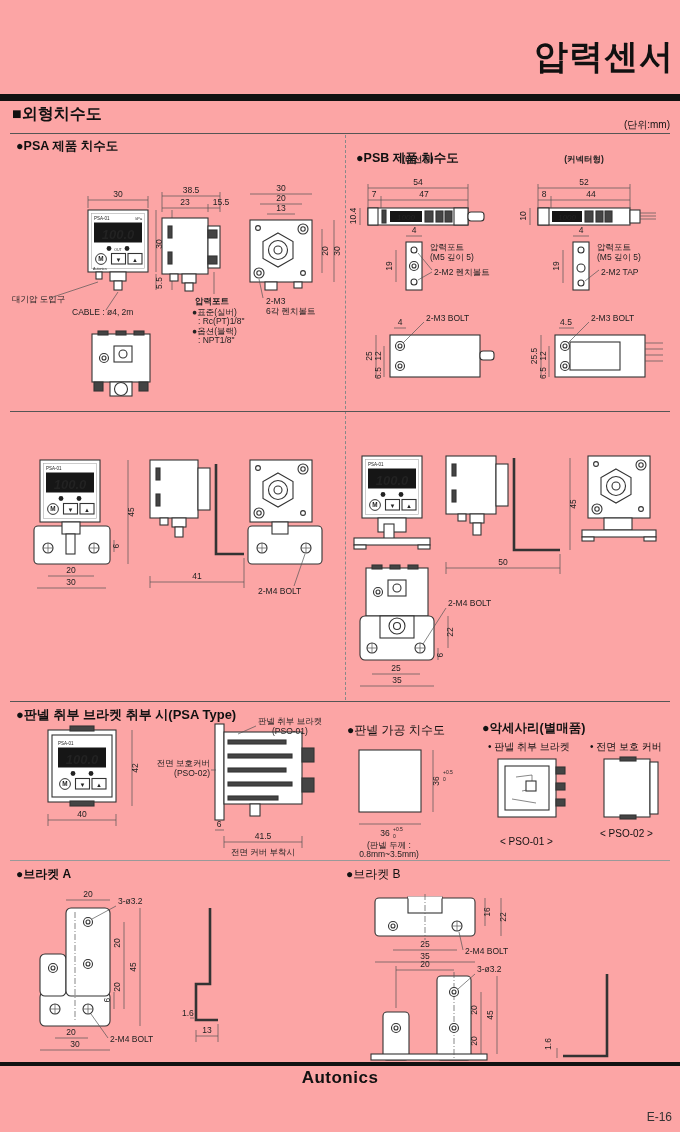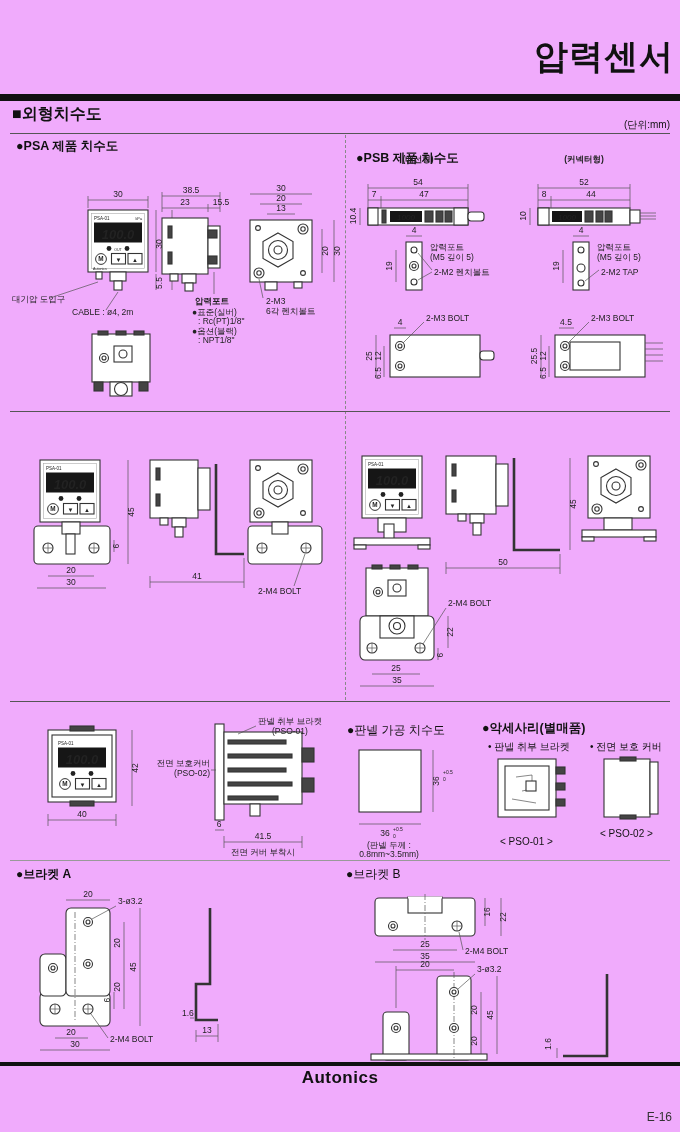--- a/index.html
+++ b/index.html
@@ -1,16 +1,16 @@
 <!DOCTYPE html>
 <html><head>
 <meta charset="utf-8">
 <style>
   html,body{margin:0;padding:0;background:#e8e8e8;}
-  #page{position:relative;width:680px;height:1132px;background:#f0abfc;overflow:hidden;
+  #page{position:relative;width:680px;height:1132px;background:#fca5a5;overflow:hidden;
         font-family:"Liberation Sans",sans-serif;color:#111;}
   .t{position:absolute;font-family:"Liberation Sans",sans-serif;}
   .sec{font-weight:bold;font-size:12.5px;color:#111;}
   .hline{position:absolute;height:0;border-top:1px solid #555;}
   .vdash{position:absolute;width:0;border-left:1px dashed #888;}
   svg{position:absolute;overflow:visible;}
   svg text{font-family:"Liberation Sans",sans-serif;fill:#222;}
   .dt{font-size:8.5px;}
   .lb{font-size:8.5px;}
   .bld{font-weight:bold;}
@@ -30,20 +30,21 @@
   <div class="t" style="top:118px;right:10px;font-size:10px;">(단위:mm)</div>
 
   <div class="hline" style="top:133px;left:10px;width:660px;"></div>
   <div class="vdash" style="top:135px;left:345px;height:565px;"></div>
   <div class="hline" style="top:411px;left:10px;width:660px;"></div>
   <div class="hline" style="top:701px;left:10px;width:660px;"></div>
   <div class="hline" style="top:860px;left:10px;width:660px;border-color:#999;"></div>
 
   <div class="t sec" style="top:138px;left:16px;">●PSA 제품 치수도</div>
   <div class="t sec" style="top:150px;left:356px;">●PSB 제품 치수도</div>
+  <div class="t sec" style="top:706px;left:16px;font-size:13px;">●판넬 취부 브라켓 취부 시(PSA Type)</div>
   <div class="t sec" style="top:866px;left:16px;font-weight:bold;font-size:12px;">●브라켓 A</div>
   <div class="t sec" style="top:866px;left:346px;font-weight:normal;font-size:12px;">●브라켓 B</div>
 
   <svg style="top:152px;left:10px;" width="330" height="258" viewBox="0 0 330 258">
 
     <g>
       <g transform="translate(78,58)">
         <rect class="s" width="60" height="62" stroke-width="1.6"></rect>
         <rect x="3.5" y="3.5" width="53" height="55" fill="none" stroke="#aaa" stroke-width="0.6"></rect>
         <text x="6" y="10" font-size="4.5" fill="#a33">PSA-01</text>

